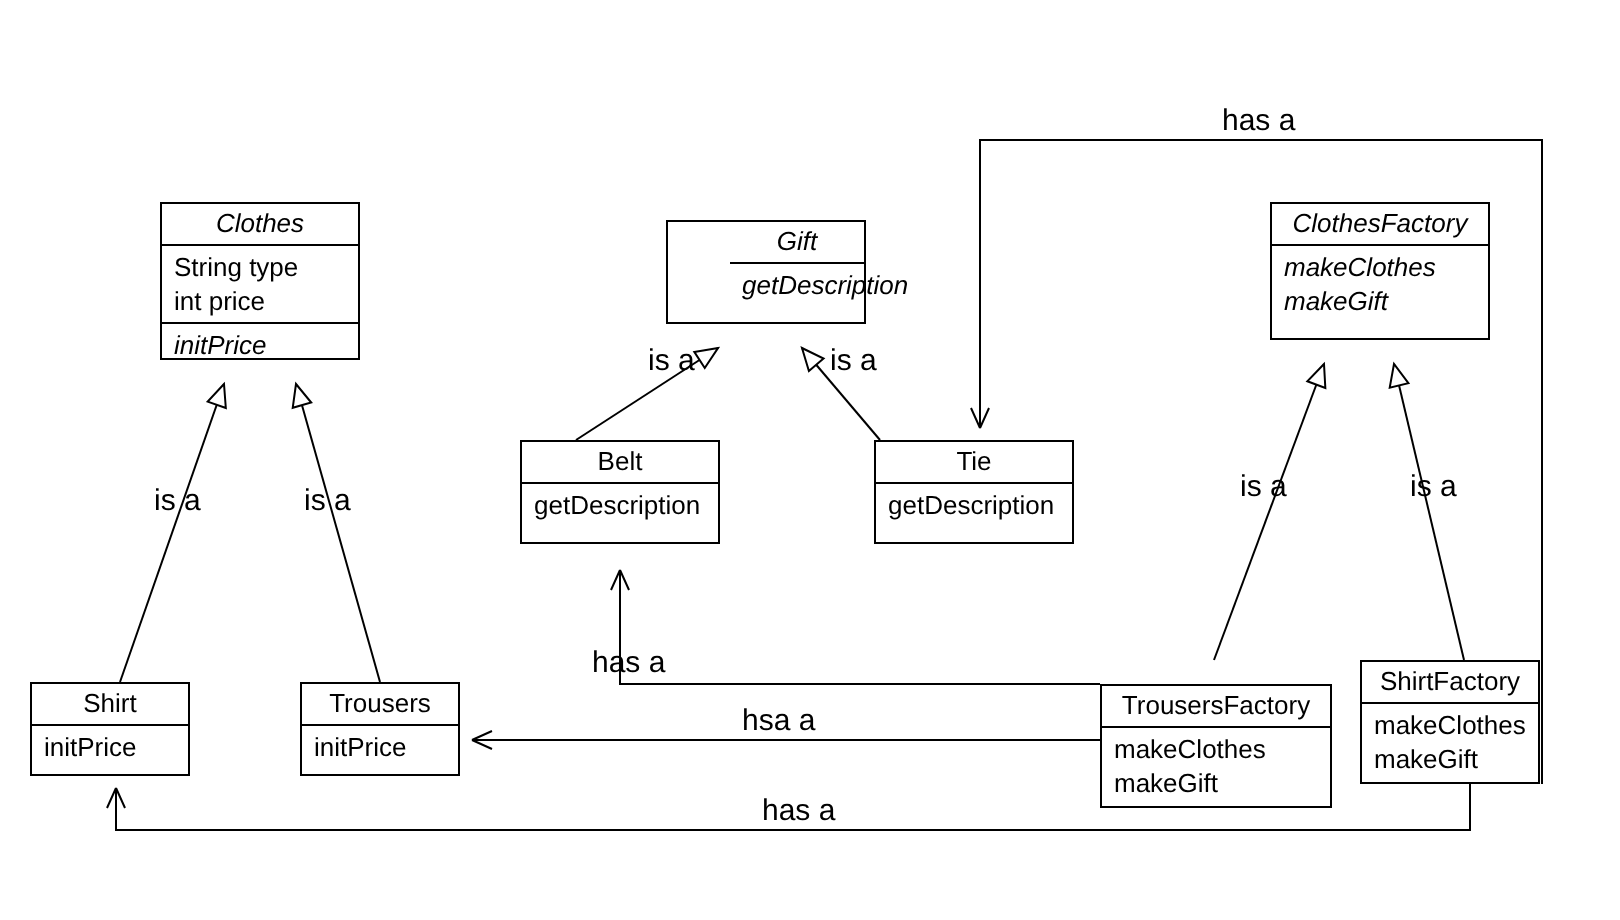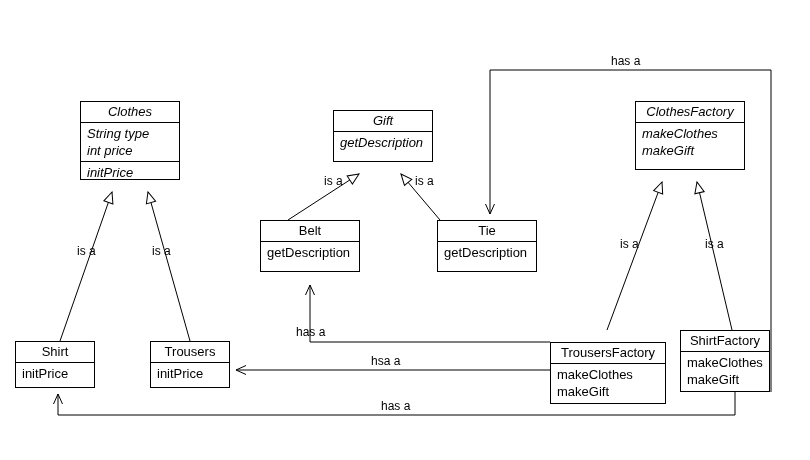--- a/index.html
+++ b/index.html
@@ -5,25 +5,25 @@
 <style>
   html,body{margin:0;padding:0;background:#ffffff;}
   body{width:810px;height:460px;font-family:"Liberation Sans",sans-serif;}
   #canvas{position:relative;width:810px;height:460px;background:#ffffff;overflow:hidden;}
   #edges{position:absolute;left:0;top:0;width:810px;height:460px;}
 
   .uml-box{position:absolute;border:1px solid #000;background:#fff;box-sizing:border-box;}
   .uml-title{text-align:center;font-size:13px;line-height:20px;height:20px;
              border-bottom:1px solid #000;color:#000;white-space:nowrap;overflow:hidden;}
   .uml-compart{padding:2px 6px;color:#000;font-size:13px;line-height:17px;}
-  .uml-compart.bordered{border-bottom:1px solid #000;font-style:italic;}
+  .uml-compart.bordered{border-bottom:1px solid #000;}
   .ital{font-style:italic;}
   .uml-member{white-space:nowrap;}
 
-  .edge-label{position:absolute;font-size:12px;color:#000;background:transparent;
+  .edge-label{position:absolute;font-size:15px;color:#000;background:transparent;
               white-space:nowrap;line-height:12px;}
 </style>
 </head>
 <body>
 
 <div id="canvas">
 
   <svg id="edges" viewBox="0 0 810 460" xmlns="http://www.w3.org/2000/svg">
     <defs>
       <marker id="tri" markerWidth="14" markerHeight="14" refX="12" refY="6" orient="auto" markerUnits="userSpaceOnUse">
@@ -62,21 +62,21 @@
     <div class="uml-title ital">Clothes</div>
     <div class="uml-compart bordered">
       <div class="uml-member">String type</div>
       <div class="uml-member">int price</div>
     </div>
     <div class="uml-compart">
       <div class="uml-member ital">initPrice</div>
     </div>
   </div>
 
-  <div class="uml-box" style="left:333px;top:110px;width:100px;height:52px;">
+  <div class="uml-box" style="left:333px;top:110px;width:100px;height:52px;padding-left:31px;">
     <div class="uml-title ital">Gift</div>
     <div class="uml-compart">
       <div class="uml-member ital">getDescription</div>
     </div>
   </div>
 
   <div class="uml-box" style="left:620px;top:101px;width:110px;height:69px;margin-left:15px;">
     <div class="uml-title ital">ClothesFactory</div>
     <div class="uml-compart">
       <div class="uml-member ital">makeClothes</div>

